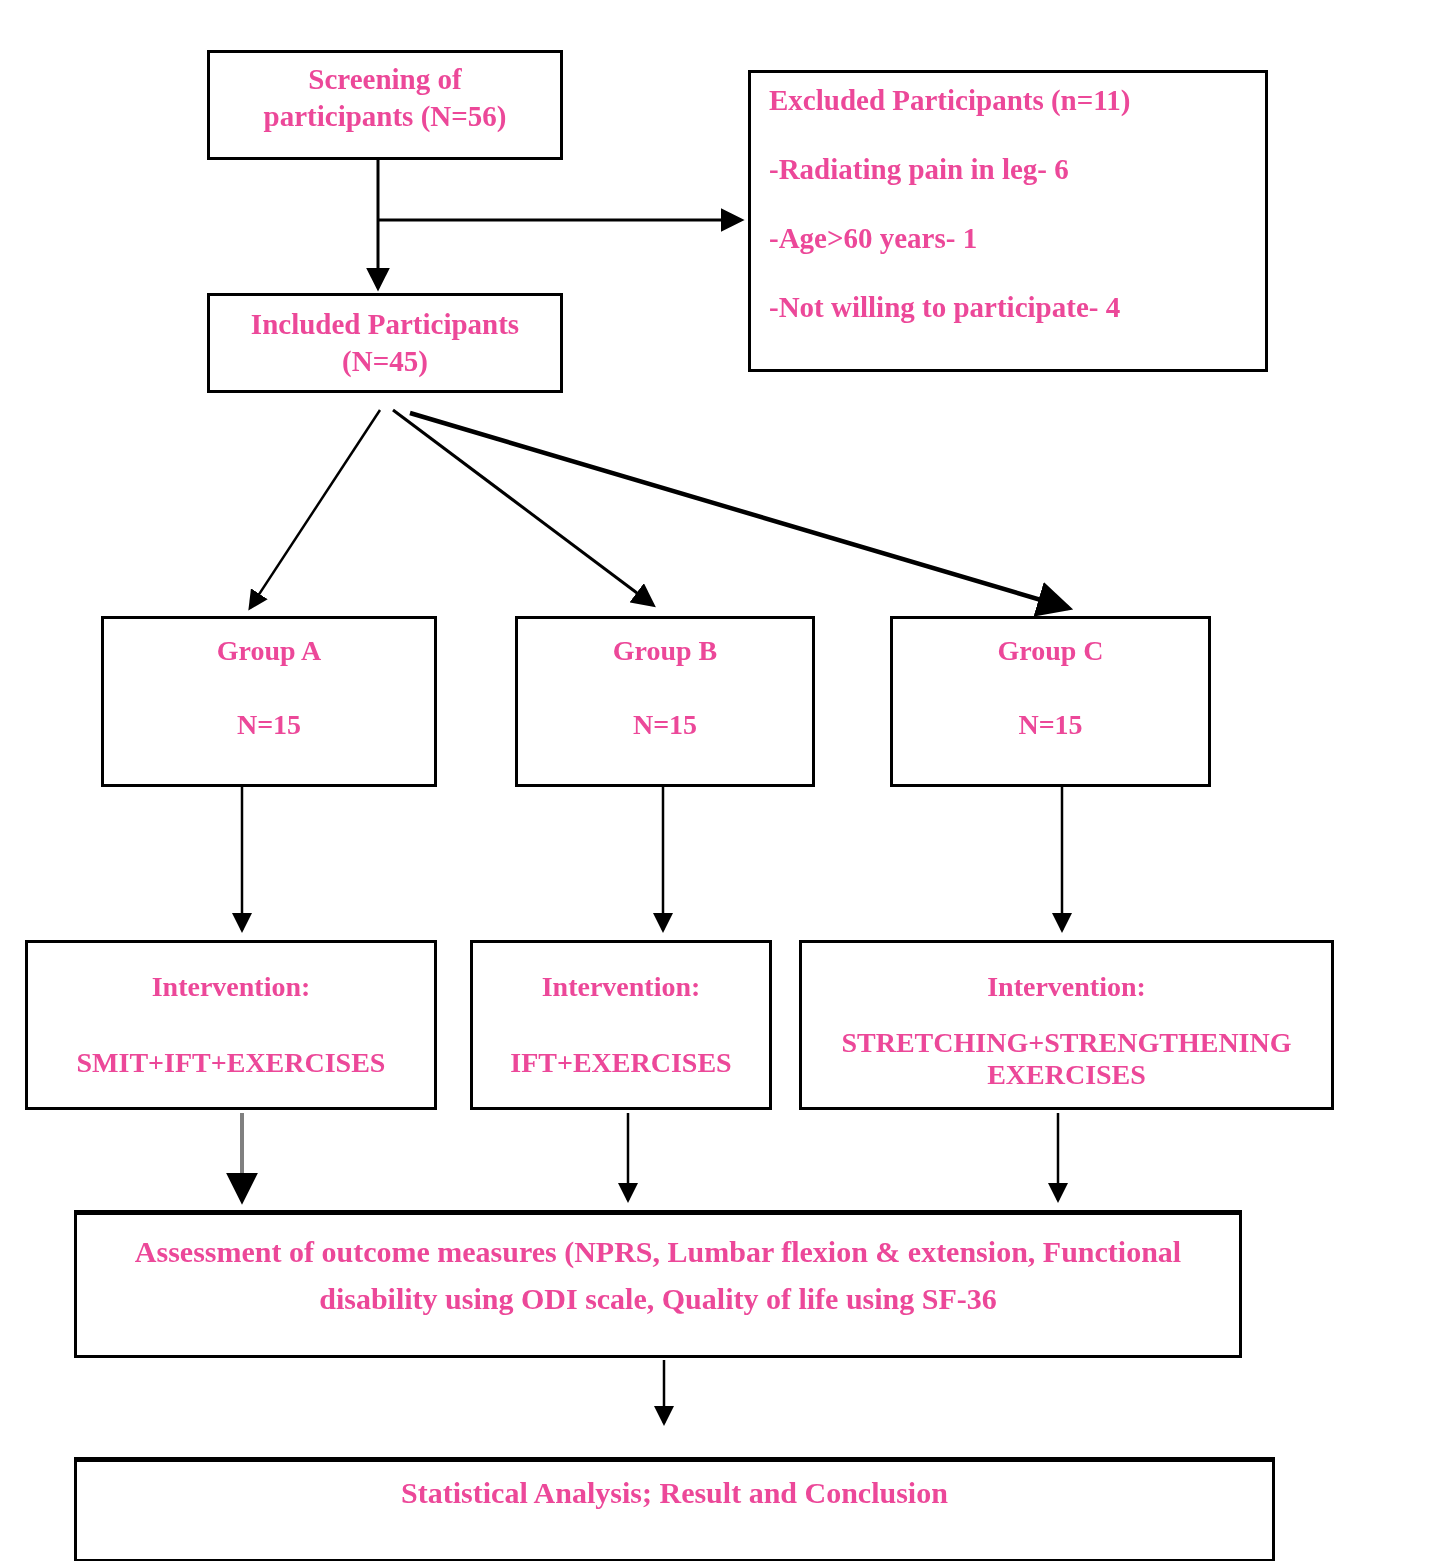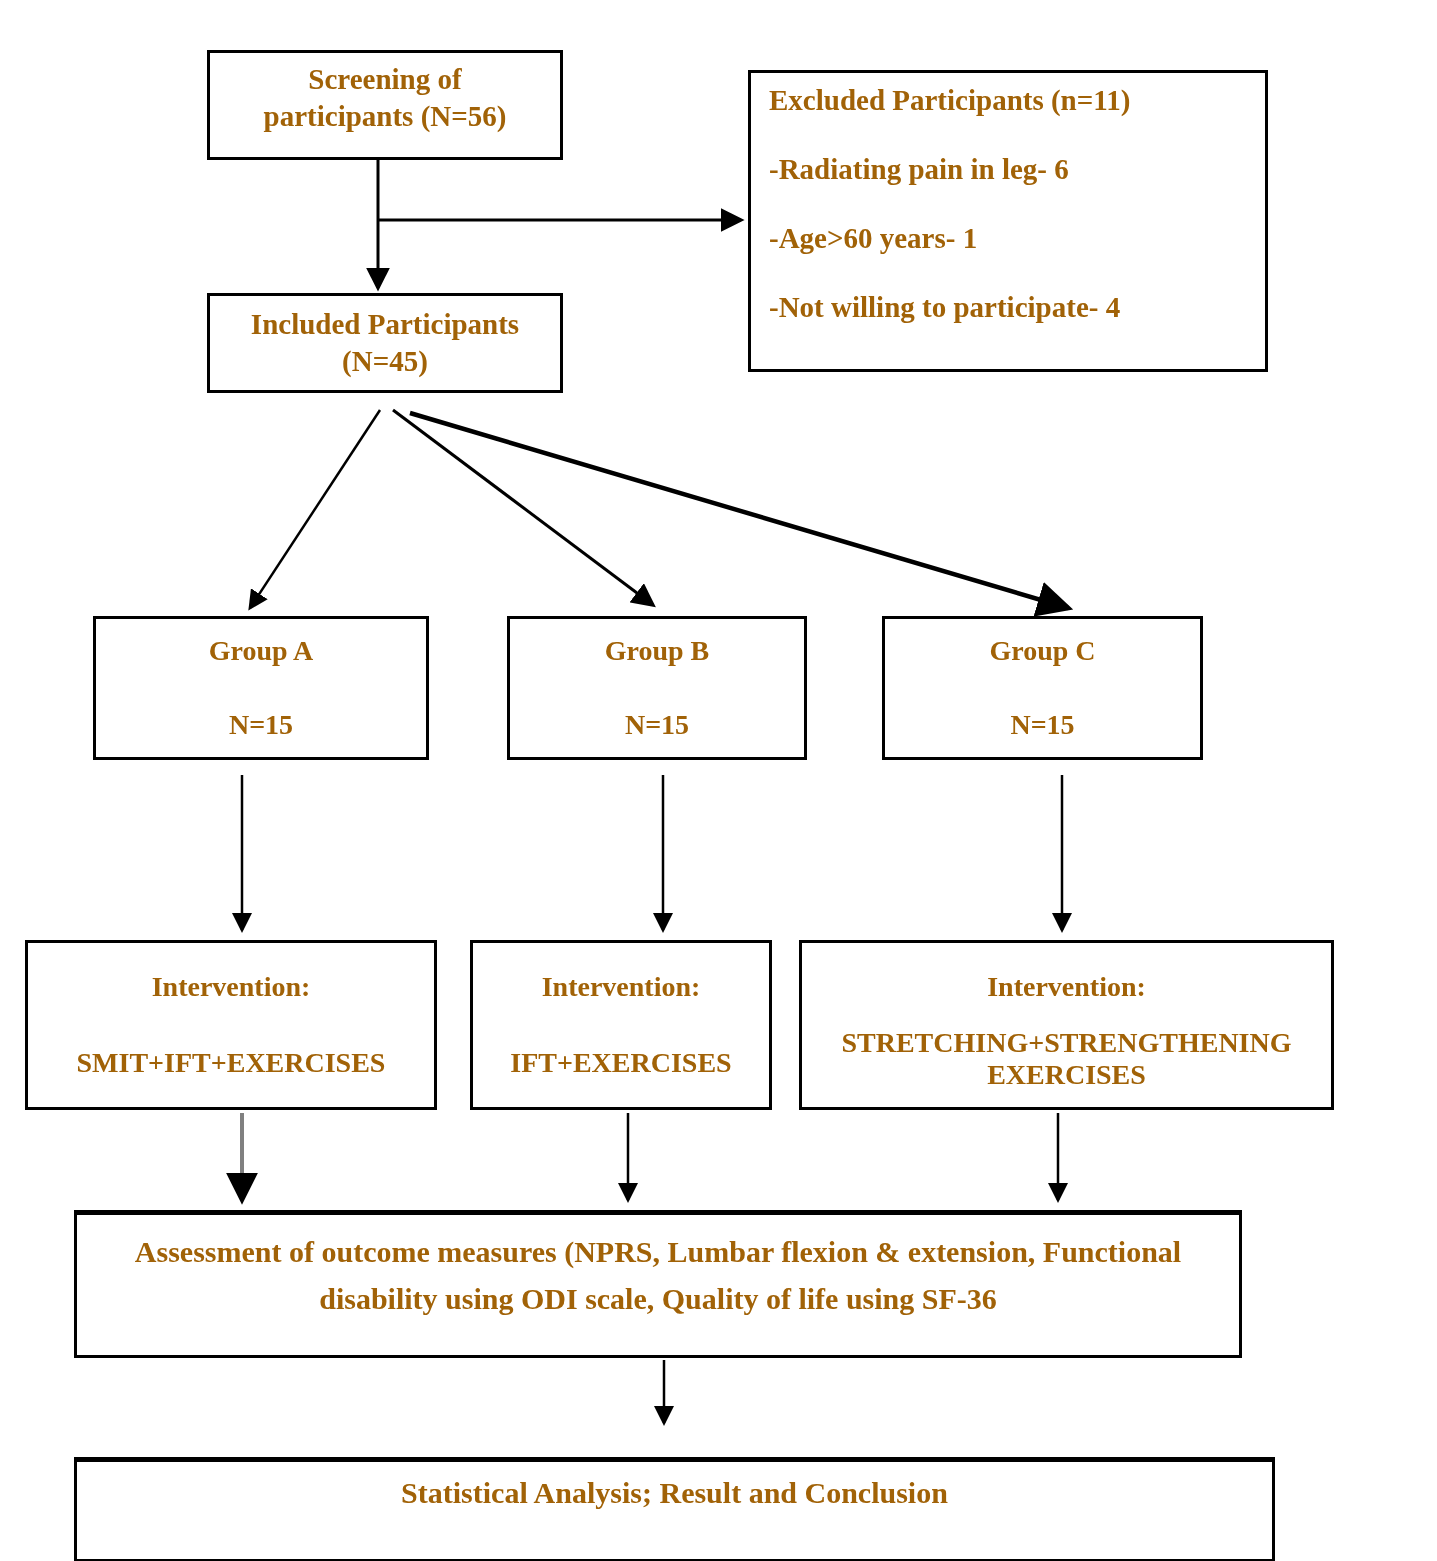--- a/index.html
+++ b/index.html
@@ -7,21 +7,21 @@
     padding: 0;
     background: #ffffff;
   }
   .canvas {
     position: relative;
     width: 1437px;
     height: 1561px;
     background: #ffffff;
     font-family: "Liberation Serif", "DejaVu Serif", serif;
     font-weight: bold;
-    color: #a16207;
+    color: #ec4899;
     overflow: hidden;
   }
   .arrow-layer {
     position: absolute;
     left: 0;
     top: 0;
     width: 1437px;
     height: 1561px;
   }
   .box {
@@ -29,21 +29,21 @@
     border: 3px solid #000000;
     background: #ffffff;
     box-sizing: border-box;
     text-align: center;
   }
   
   .screening-box   { left: 207px; top: 50px;   width: 356px; height: 110px; font-size: 29px; line-height: 1.28; padding-top: 8px; }
   .excluded-box    { left: 748px; top: 70px;   width: 520px; height: 302px; font-size: 29px; text-align: left; padding: 12px 18px; }
   .excluded-box p  { margin: 0 0 37px 0; line-height: 1.1; }
   .included-box    { left: 207px; top: 293px;  width: 356px; height: 100px; font-size: 29px; line-height: 1.28; padding-top: 10px; }
-  .group-box       { top: 616px; height: 144px; font-size: 28px; padding-top: 16px; }
+  .group-box       { top: 616px; height: 171px; font-size: 28px; padding-top: 16px; margin-left: 8px; }
   .group-a-box     { left: 93px;  width: 336px; }
   .group-b-box     { left: 507px; width: 300px; }
   .group-c-box     { left: 882px; width: 321px; }
   .group-box .n-line { margin-top: 42px; text-align: center; }
   .intervention-box{ top: 940px; height: 170px; font-size: 28px; padding-top: 28px; }
   .intervention-a-box { left: 25px;  width: 412px; }
   .intervention-b-box { left: 470px; width: 302px; }
   .intervention-c-box { left: 799px; width: 535px; }
   .intervention-box .detail-line { margin-top: 44px; line-height: 1.15; }
   .intervention-c-box .detail-line { margin-top: 24px; }

